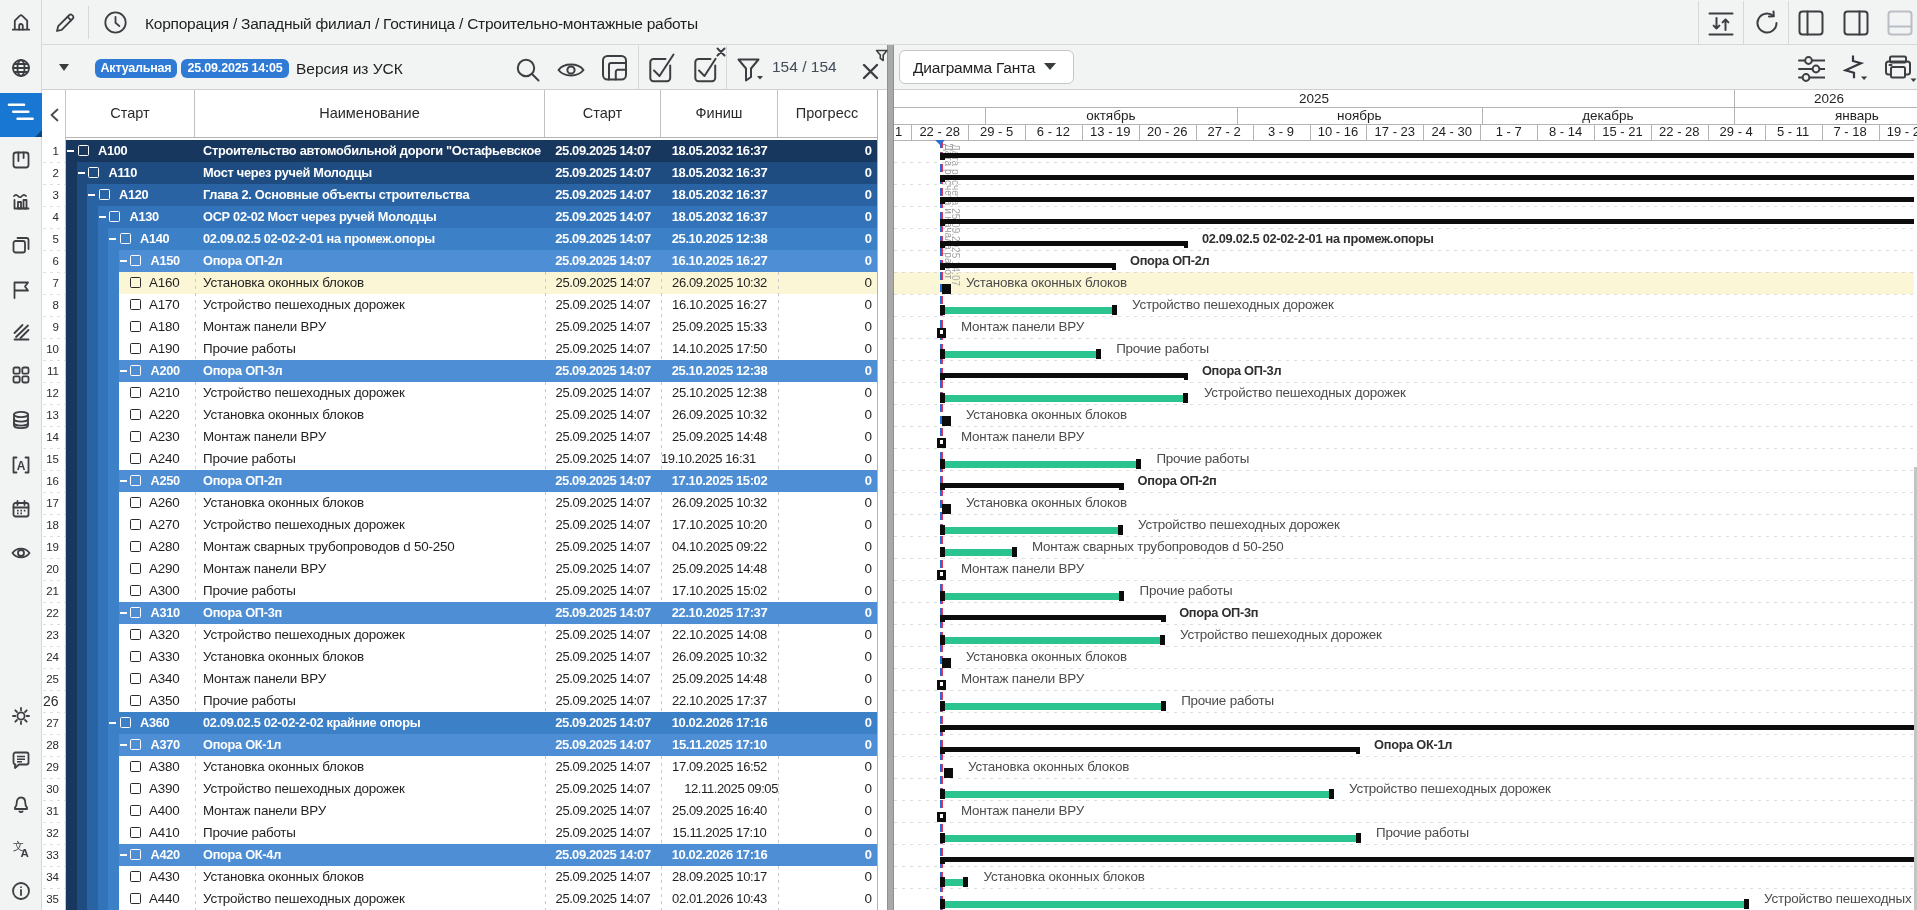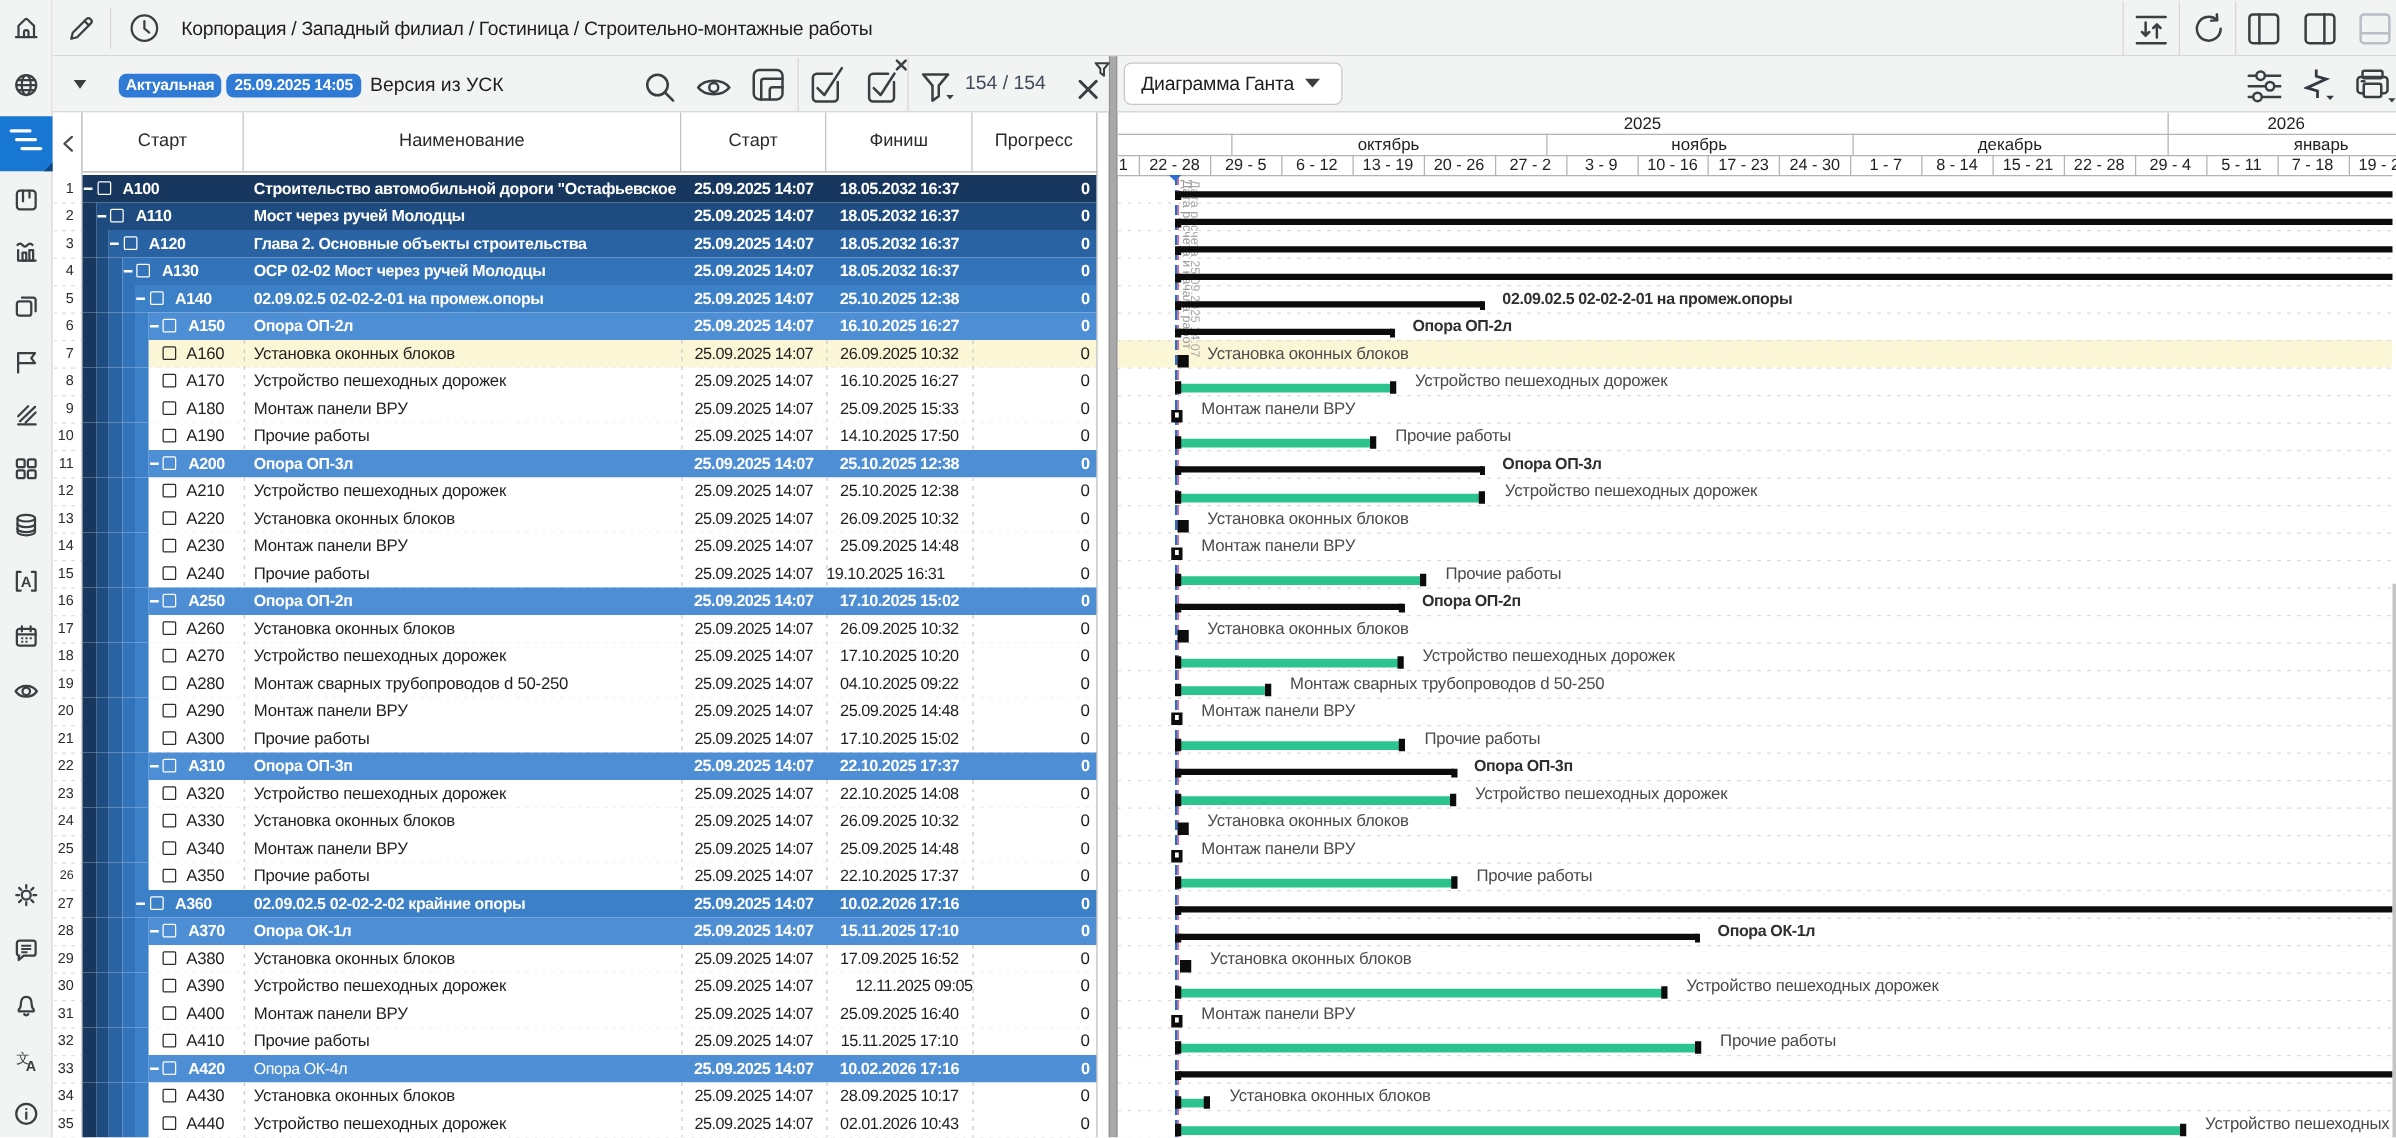--- a/index.html
+++ b/index.html
@@ -601,21 +601,21 @@
 <div class="a" style="left:97.5px;top:668.0px;width:10.5px;height:22px;background:#3273b9"></div>
 <div class="a" style="left:108.0px;top:668.0px;width:10.5px;height:22px;background:#3c80c8"></div>
 <div class="a" style="left:118.5px;top:668.0px;width:758.5px;height:22px;background:#fff"></div>
 <div class="a" style="left:118.5px;top:689.5px;width:758.5px;height:1px;background-image:repeating-linear-gradient(90deg,#c9c9c9 0 3px,transparent 3px 7px)"></div>
 <div class="a" style="left:129.5px;top:673.0px;width:11px;height:11px;border:1.6px solid #2a2a2a;border-radius:1.5px;background:#fff"></div>
 <div class="a" style="left:149px;top:668.0px;height:22px;line-height:22px;font-size:13.4px;letter-spacing:-0.2px;color:#1f1f1f">A340</div>
 <div class="a" style="left:203px;top:668.0px;width:340px;height:22px;line-height:22px;font-size:13.4px;letter-spacing:-0.2px;color:#1f1f1f;white-space:nowrap;overflow:hidden">Монтаж панели ВРУ</div>
 <div class="a" style="left:545px;top:668.0px;width:116px;height:22px;line-height:22px;font-size:13px;letter-spacing:-0.4px;color:#1f1f1f;text-align:center">25.09.2025 14:07</div>
 <div class="a" style="left:661px;top:668.0px;width:117px;height:22px;line-height:22px;font-size:13px;letter-spacing:-0.4px;color:#1f1f1f;text-align:center">25.09.2025 14:48</div>
 <div class="a" style="left:778px;top:668.0px;width:94px;height:22px;line-height:22px;font-size:13.5px;color:#1f1f1f;text-align:right">0</div>
-<div class="a" style="left:43px;top:690.0px;width:16px;height:22px;line-height:22px;font-size:10px;color:#2b2b2b;text-align:right">26</div>
+<div class="a" style="left:43px;top:690.0px;width:16px;height:22px;line-height:22px;font-size:14px;color:#2b2b2b;text-align:left">26</div>
 <div class="a" style="left:66.0px;top:690.0px;width:10.5px;height:22px;background:#17375f"></div>
 <div class="a" style="left:76.5px;top:690.0px;width:10.5px;height:22px;background:#1e4b80"></div>
 <div class="a" style="left:87.0px;top:690.0px;width:10.5px;height:22px;background:#2a63a4"></div>
 <div class="a" style="left:97.5px;top:690.0px;width:10.5px;height:22px;background:#3273b9"></div>
 <div class="a" style="left:108.0px;top:690.0px;width:10.5px;height:22px;background:#3c80c8"></div>
 <div class="a" style="left:118.5px;top:690.0px;width:758.5px;height:22px;background:#fff"></div>
 <div class="a" style="left:118.5px;top:711.5px;width:758.5px;height:1px;background-image:repeating-linear-gradient(90deg,#c9c9c9 0 3px,transparent 3px 7px)"></div>
 <div class="a" style="left:129.5px;top:695.0px;width:11px;height:11px;border:1.6px solid #2a2a2a;border-radius:1.5px;background:#fff"></div>
 <div class="a" style="left:149px;top:690.0px;height:22px;line-height:22px;font-size:13.4px;letter-spacing:-0.2px;color:#1f1f1f">A350</div>
 <div class="a" style="left:203px;top:690.0px;width:340px;height:22px;line-height:22px;font-size:13.4px;letter-spacing:-0.2px;color:#1f1f1f;white-space:nowrap;overflow:hidden">Прочие работы</div>
@@ -709,21 +709,21 @@
 <div class="a" style="left:43px;top:844.0px;width:16px;height:22px;line-height:22px;font-size:11.5px;color:#2b2b2b;text-align:right">33</div>
 <div class="a" style="left:66.0px;top:844.0px;width:10.5px;height:22px;background:#17375f"></div>
 <div class="a" style="left:76.5px;top:844.0px;width:10.5px;height:22px;background:#1e4b80"></div>
 <div class="a" style="left:87.0px;top:844.0px;width:10.5px;height:22px;background:#2a63a4"></div>
 <div class="a" style="left:97.5px;top:844.0px;width:10.5px;height:22px;background:#3273b9"></div>
 <div class="a" style="left:108.0px;top:844.0px;width:10.5px;height:22px;background:#3c80c8"></div>
 <div class="a" style="left:118.5px;top:844.0px;width:758.5px;height:22px;background:#4e8ed5"></div>
 <div class="a" style="left:119.5px;top:854.0px;width:7px;height:2px;background:#fff"></div>
 <div class="a" style="left:130.0px;top:849.0px;width:11px;height:11px;border:1.6px solid #fff;border-radius:1.5px"></div>
 <div class="a" style="left:150.5px;top:844.0px;height:22px;line-height:22px;font-size:12.8px;letter-spacing:-0.3px;font-weight:bold;color:#fff">A420</div>
-<div class="a" style="left:203px;top:844.0px;width:340px;height:22px;line-height:22px;font-size:12.8px;letter-spacing:-0.3px;font-weight:normal;color:#fff;white-space:nowrap;overflow:hidden">Опора ОК-4л</div>
+<div class="a" style="left:203px;top:844.0px;width:340px;height:22px;line-height:22px;font-size:12.8px;letter-spacing:-0.3px;font-weight:bold;color:#fff;white-space:nowrap;overflow:hidden">Опора ОК-4л</div>
 <div class="a" style="left:545px;top:844.0px;width:116px;height:22px;line-height:22px;font-size:13px;letter-spacing:-0.4px;font-weight:bold;color:#fff;text-align:center">25.09.2025 14:07</div>
 <div class="a" style="left:661px;top:844.0px;width:117px;height:22px;line-height:22px;font-size:13px;letter-spacing:-0.4px;font-weight:bold;color:#fff;text-align:center">10.02.2026 17:16</div>
 <div class="a" style="left:778px;top:844.0px;width:94px;height:22px;line-height:22px;font-size:13px;font-weight:bold;color:#fff;text-align:right">0</div>
 <div class="a" style="left:43px;top:866.0px;width:16px;height:22px;line-height:22px;font-size:11.5px;color:#2b2b2b;text-align:right">34</div>
 <div class="a" style="left:118.5px;top:866.0px;width:758.5px;height:1px;background-image:repeating-linear-gradient(90deg,#c9c9c9 0 3px,transparent 3px 7px)"></div>
 <div class="a" style="left:66.0px;top:866.0px;width:10.5px;height:22px;background:#17375f"></div>
 <div class="a" style="left:76.5px;top:866.0px;width:10.5px;height:22px;background:#1e4b80"></div>
 <div class="a" style="left:87.0px;top:866.0px;width:10.5px;height:22px;background:#2a63a4"></div>
 <div class="a" style="left:97.5px;top:866.0px;width:10.5px;height:22px;background:#3273b9"></div>
 <div class="a" style="left:108.0px;top:866.0px;width:10.5px;height:22px;background:#3c80c8"></div>

